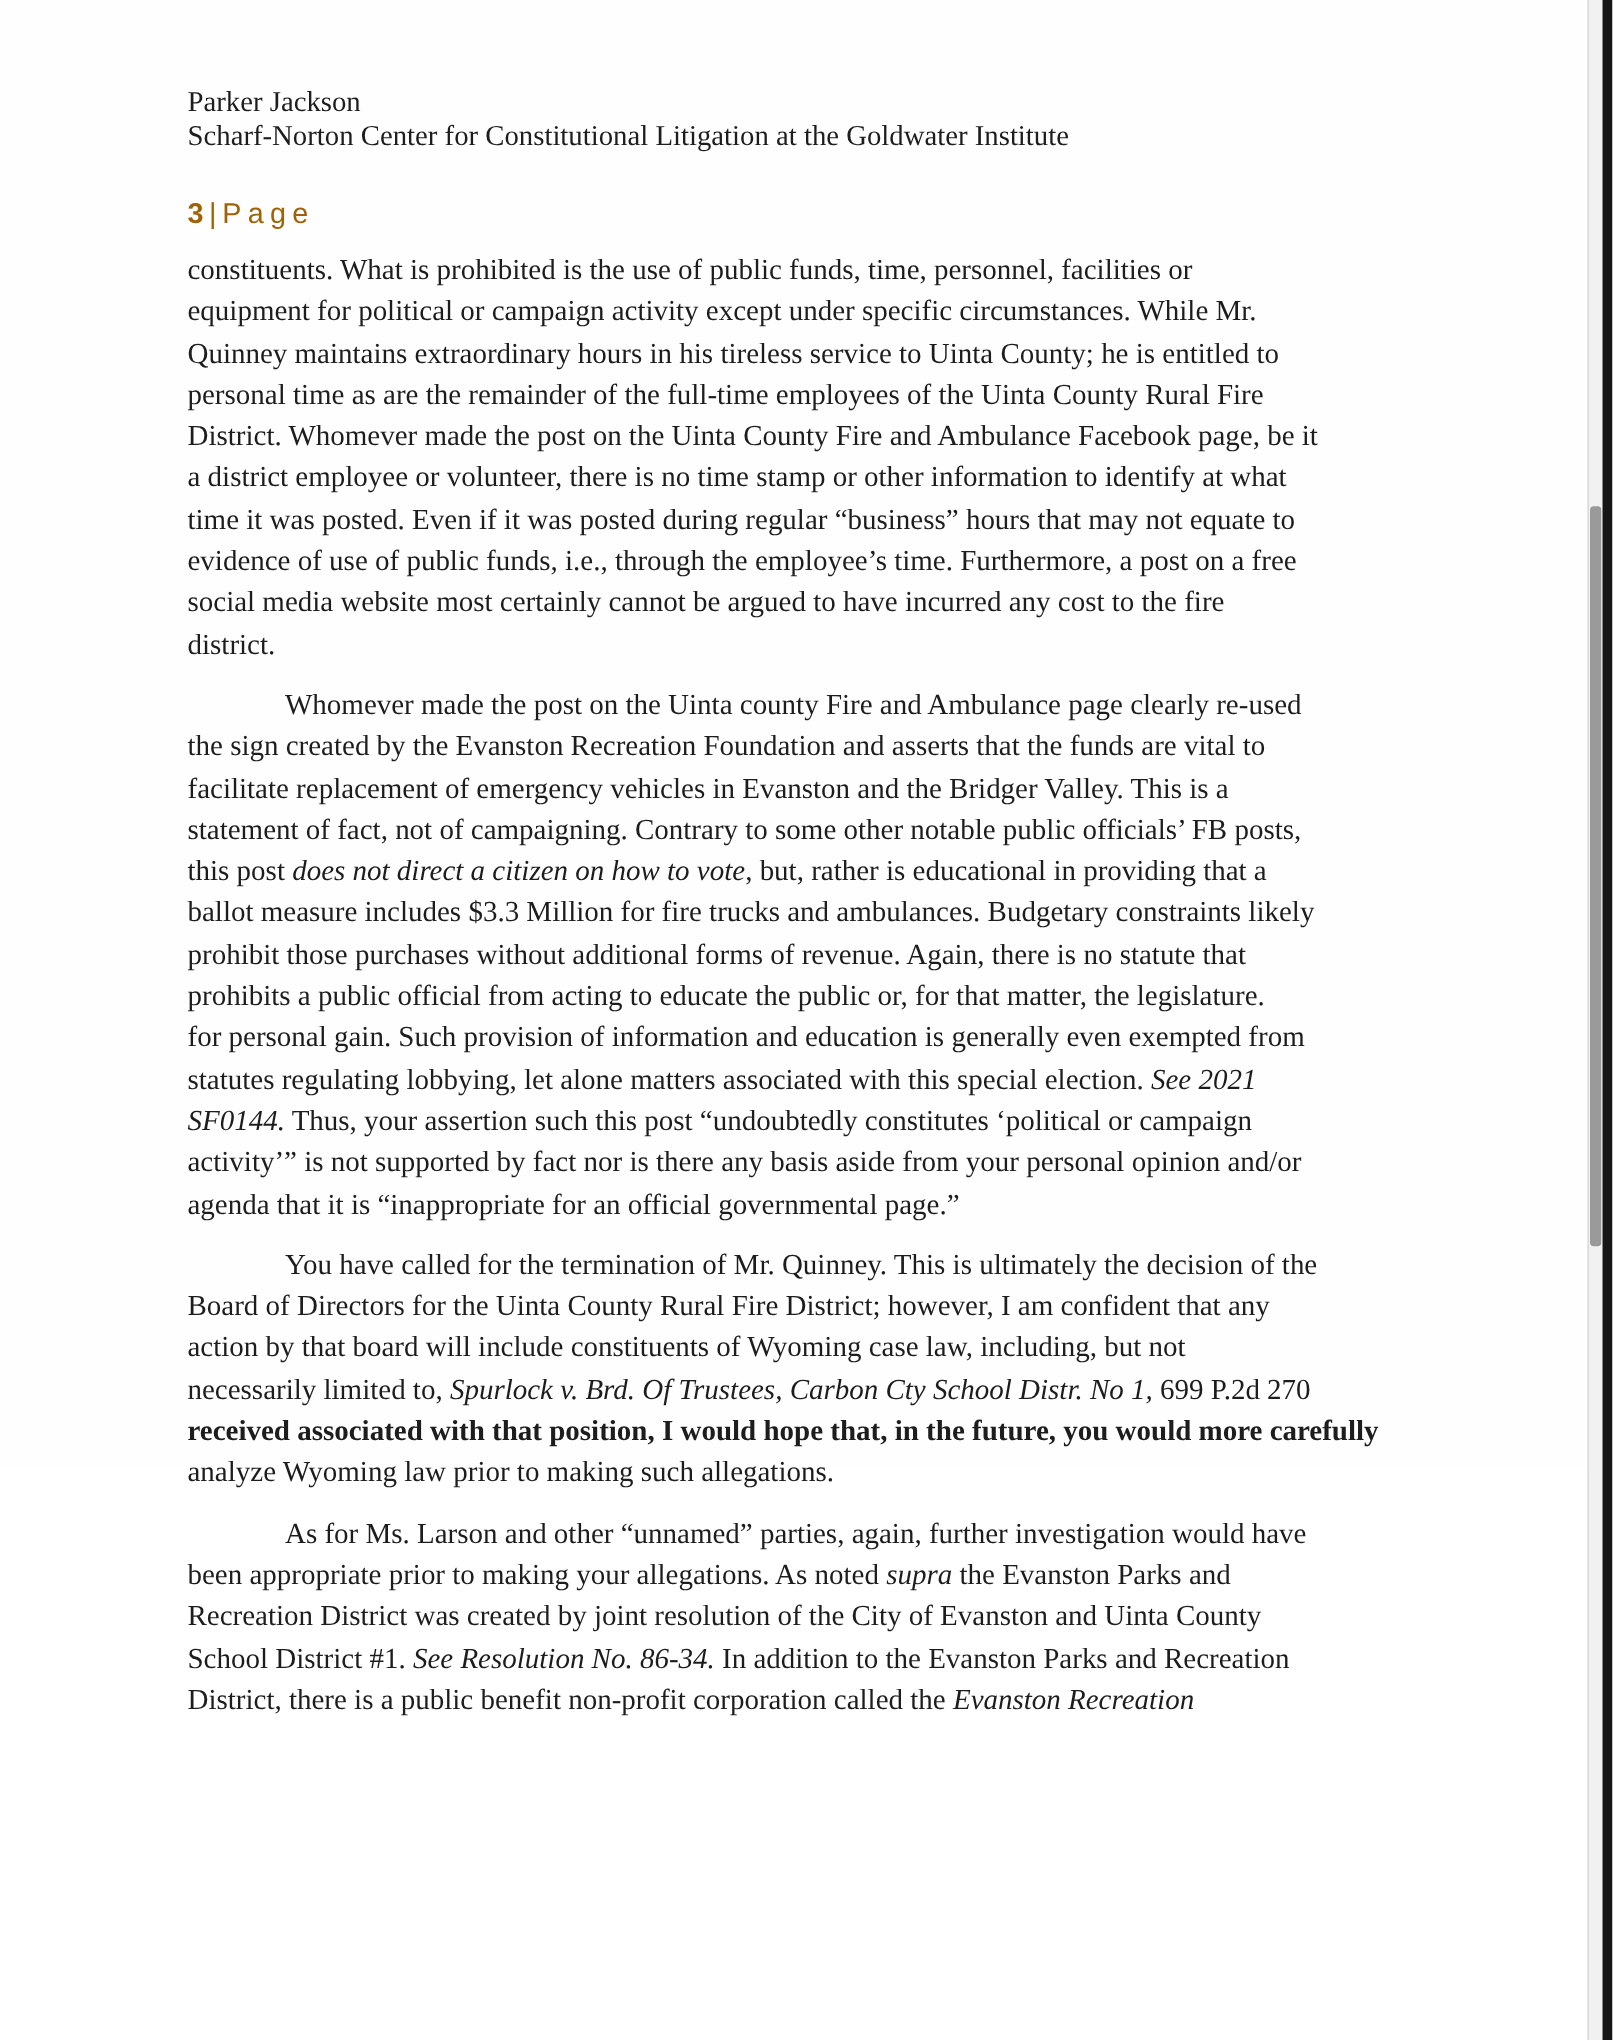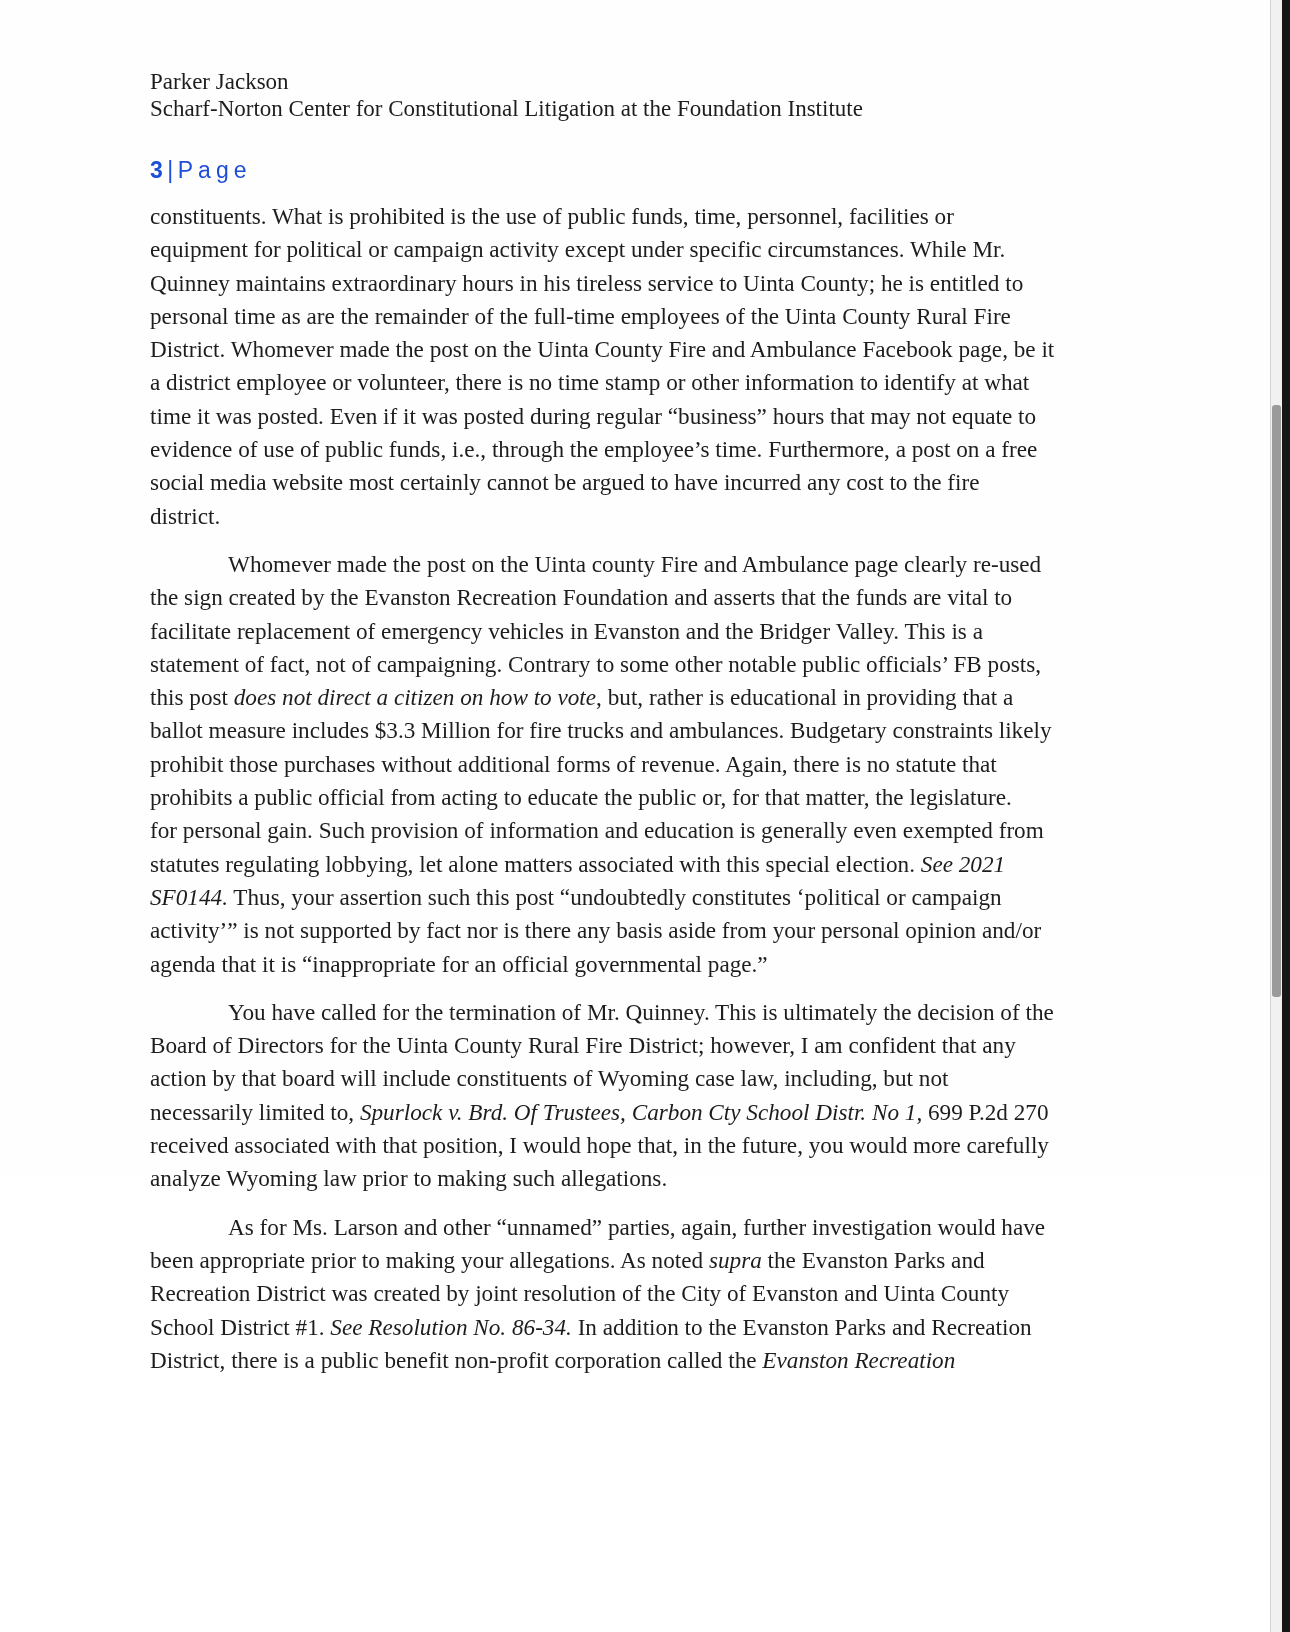--- a/index.html
+++ b/index.html
@@ -37,21 +37,21 @@
     .org {
       font-size: 23px;
       line-height: 27px;
       margin: 0;
     }
     .page-label {
       margin-top: 34px;
       font-family: "Liberation Sans", sans-serif;
       font-size: 23px;
       line-height: 28px;
-      color: #1d4ed8;
+      color: #a16207;
       letter-spacing: 0.5px;
     }
     .page-label .num { font-weight: bold; }
     .page-label .sep { margin: 0 4px; }
     .page-label .word { letter-spacing: 5px; }
     .body-text {
       margin-top: 16px;
       font-size: 23.2px;
       line-height: 33.3px;
     }
@@ -90,21 +90,21 @@
       height: 1632px;
       background: #161616;
     }
   </style>
 </head>
 <body>
 
 <div class="page">
   <div class="doc">
     <p class="author">Parker Jackson</p>
-    <p class="org">Scharf-Norton Center for Constitutional Litigation at the Foundation Institute</p>
+    <p class="org">Scharf-Norton Center for Constitutional Litigation at the Goldwater Institute</p>
     <div class="page-label">
       <span class="num">3</span><span class="sep">|</span><span class="word">Page</span>
     </div>
     <div class="body-text" id="body-text">
         <div class="para">
           <span class="line"><span>constituents. What is prohibited is the use of public funds, time, personnel, facilities or</span></span>
           <span class="line" style="text-indent: 0px;"><span>equipment for political or campaign activity except under specific circumstances. While Mr.</span></span>
           <span class="line" style="text-indent: 0px;"><span>Quinney maintains extraordinary hours in his tireless service to Uinta County; he is entitled to</span></span>
           <span class="line" style="text-indent: 0px;"><span>personal time as are the remainder of the full-time employees of the Uinta County Rural Fire</span></span>
           <span class="line" style="text-indent: 0px;"><span>District. Whomever made the post on the Uinta County Fire and Ambulance Facebook page, be it</span></span>
@@ -127,21 +127,21 @@
           <span class="line" style="text-indent: 0px;"><span>statutes regulating lobbying, let alone matters associated with this special election. </span><span class="it">See 2021</span></span>
           <span class="line" style="text-indent: 0px;"><span class="it">SF0144.</span><span> Thus, your assertion such this post “undoubtedly constitutes ‘political or campaign</span></span>
           <span class="line" style="text-indent: 0px;"><span>activity’” is not supported by fact nor is there any basis aside from your personal opinion and/or</span></span>
           <span class="line" style="text-indent: 0px;"><span>agenda that it is “inappropriate for an official governmental page.”</span></span>
         </div>
         <div class="para indent">
           <span class="line"><span>You have called for the termination of Mr. Quinney. This is ultimately the decision of the</span></span>
           <span class="line" style="text-indent: 0px;"><span>Board of Directors for the Uinta County Rural Fire District; however, I am confident that any</span></span>
           <span class="line" style="text-indent: 0px;"><span>action by that board will include constituents of Wyoming case law, including, but not</span></span>
           <span class="line" style="text-indent: 0px;"><span>necessarily limited to, </span><span class="it">Spurlock v. Brd. Of Trustees, Carbon Cty School Distr. No 1,</span><span> 699 P.2d 270</span></span>
-          <span class="line" style="text-indent: 0px;"><span>received associated with that position, I would hope that, in the future, you would more carefully</span></span>
+          <span class="line" style="text-indent: 0px; font-weight: bold;"><span>received associated with that position, I would hope that, in the future, you would more carefully</span></span>
           <span class="line" style="text-indent: 0px;"><span>analyze Wyoming law prior to making such allegations.</span></span>
         </div>
         <div class="para indent">
           <span class="line"><span>As for Ms. Larson and other “unnamed” parties, again, further investigation would have</span></span>
           <span class="line" style="text-indent: 0px;"><span>been appropriate prior to making your allegations. As noted </span><span class="it">supra</span><span> the Evanston Parks and</span></span>
           <span class="line" style="text-indent: 0px;"><span>Recreation District was created by joint resolution of the City of Evanston and Uinta County</span></span>
           <span class="line" style="text-indent: 0px;"><span>School District #1. </span><span class="it">See Resolution No. 86-34.</span><span> In addition to the Evanston Parks and Recreation</span></span>
           <span class="line" style="text-indent: 0px;"><span>District, there is a public benefit non-profit corporation called the </span><span class="it">Evanston Recreation</span></span>
         </div>
       </div>

